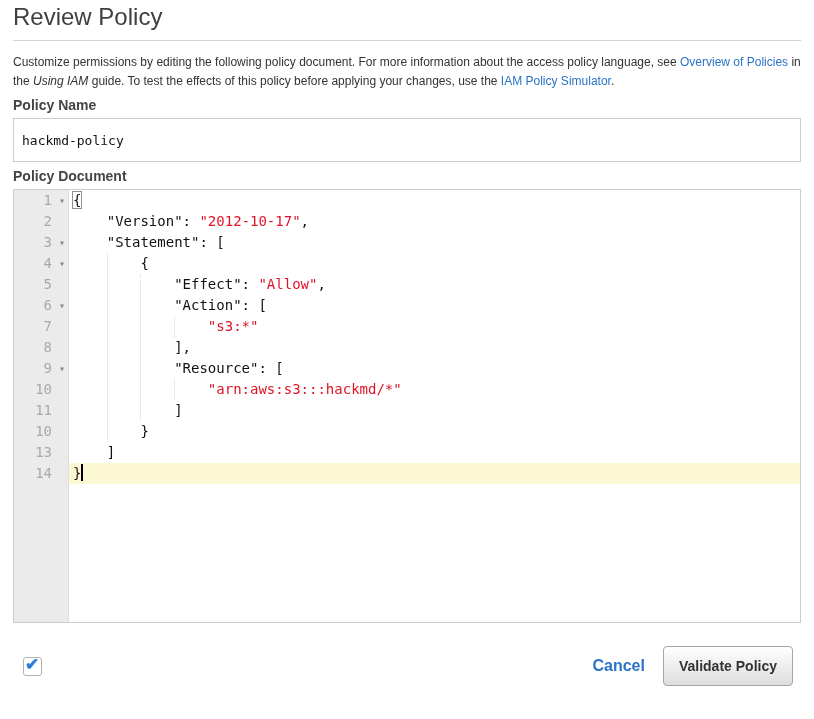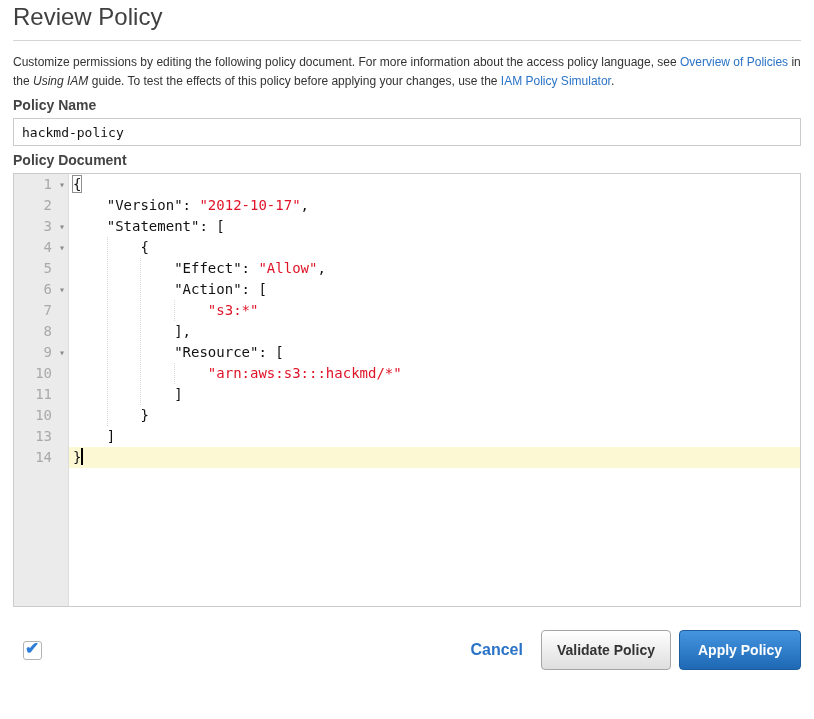--- a/index.html
+++ b/index.html
@@ -43,21 +43,21 @@
     font-size: 14px;
     font-weight: bold;
     color: #444;
     margin-top: 6px;
     margin-bottom: 5px;
   }
 
   
   .policy-name-input {
     width: 100%;
-    height: 28px;
+    height: 44px;
     border: 1px solid #ccc;
     padding: 4px 8px;
     font-family: "DejaVu Sans Mono", "Liberation Mono", monospace;
     font-size: 13px;
     color: #111;
     outline: none;
   }
 
   
   .editor {
@@ -247,17 +247,16 @@
 
   <div class="footer">
     <div class="autoformat">
       <span class="checkbox">
           <span class="check" id="checkmark">✔</span>
         </span>
     </div>
     <div class="actions">
       <a class="cancel-link">Cancel</a>
       <button class="btn btn-secondary">Validate Policy</button>
-      <button class="btn btn-primary">Apply Policy</button>
     </div>
   </div>
 
 </div>
 
 </body></html>

